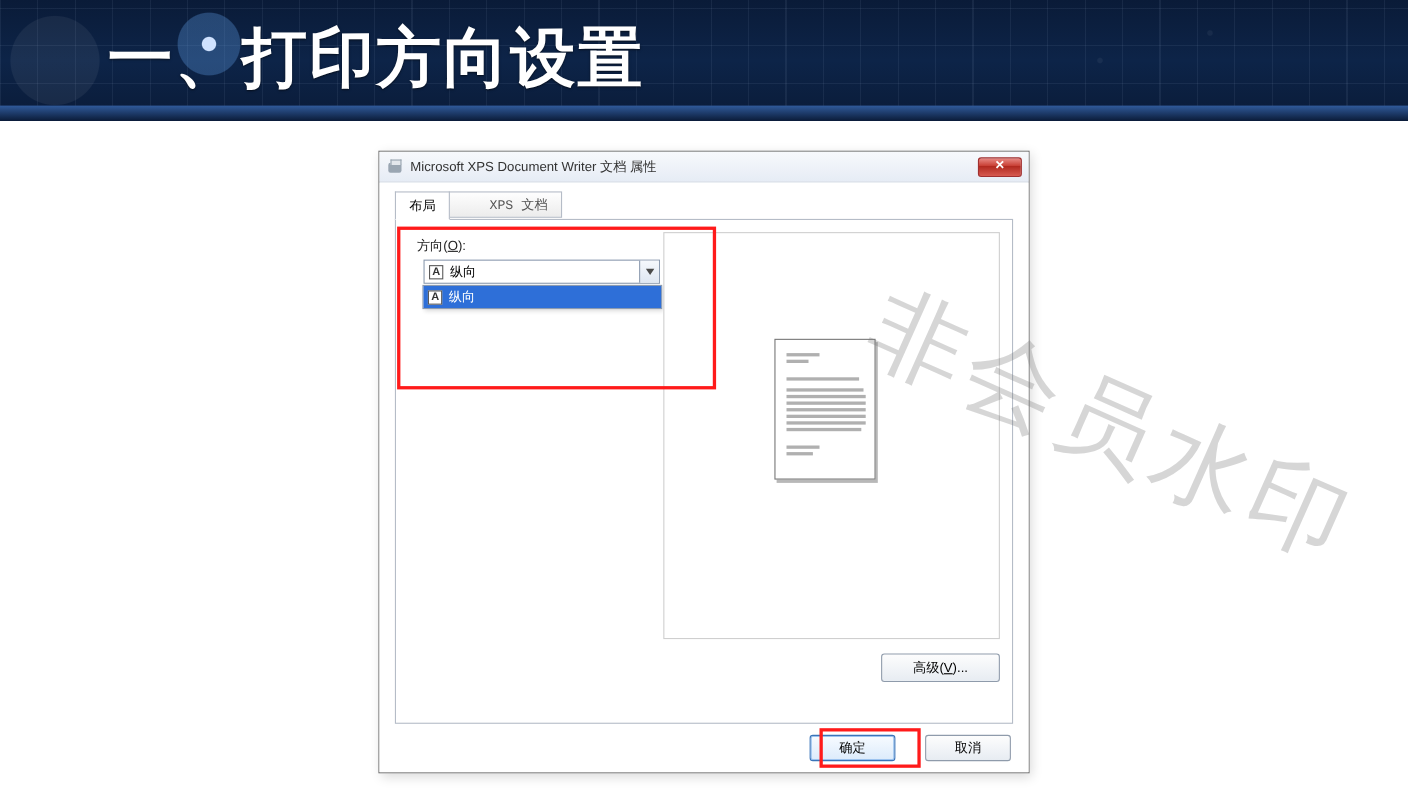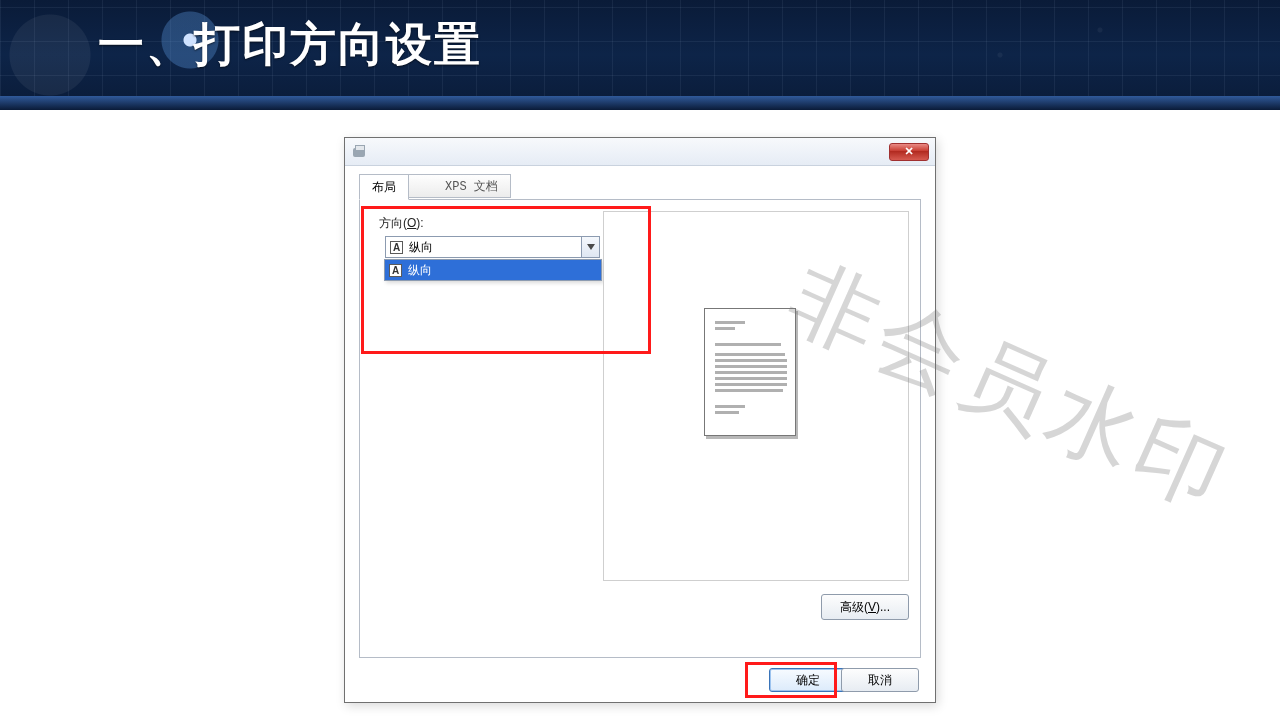--- a/index.html
+++ b/index.html
@@ -34,21 +34,21 @@
   }
   .slide-header::after {
     content:"";
     position:absolute; left:0; right:0; bottom:0; height:14px;
     background: linear-gradient(#305a9a, #0a1b38);
   }
   .slide-title-text {
     position: absolute;
     left: 98px; top: 14px;
     color: #fff;
-    font-size: 46px;
+    font-size: 59px;
     font-weight: 700;
     letter-spacing: 2px;
     text-shadow: 0 1px 2px rgba(0,0,0,.6);
   }
 
   
   .dialog {
     position: absolute;
     left: 344px;
     top: 137px;
@@ -236,21 +236,21 @@
   .pv-line {
     position:absolute;
     left:10px; height:3px;
     background:#b0b0b0;
   }
 
   
   .advanced-btn {
     position:absolute;
     right: 12px; top: 395px;
-    width: 88px; height: 26px;
+    width: 108px; height: 26px;
     border:1px solid #8f9bab;
     border-radius:3px;
     background:linear-gradient(#fdfdfd,#e7ecf2);
     font-size:12px;
     display:flex; align-items:center; justify-content:center;
     cursor:pointer;
   }
   .underline-key { text-decoration: underline; }
 
   
@@ -261,21 +261,21 @@
     background:linear-gradient(#fdfdfd,#e7ecf2);
     font-size:12px;
     display:flex; align-items:center; justify-content:center;
     cursor:pointer;
   }
   .btn.default {
     border:1px solid #3a74b9;
     box-shadow: inset 0 0 0 1px #9cc3ef;
     background:linear-gradient(#f7fbff,#dcebfb);
   }
-  .ok-btn { position:absolute; right: 88px; bottom: 10px; }
+  .ok-btn { position:absolute; right: 121px; bottom: 10px; }
   .cancel-btn { position:absolute; right: 16px; bottom: 10px; }
 
   .redbox2 {
     position:absolute;
     right: 98px; bottom: 4px;
     width: 92px; height: 36px;
     border: 3px solid #ff1a1a;
     z-index: 40;
     pointer-events:none;
   }
@@ -298,20 +298,21 @@
 <body>
 
 <div class="slide-header">
   <div class="slide-title-text">一、打印方向设置</div>
 </div>
 
 <div class="dialog">
 
   <div class="titlebar">
     <span class="printer-icon"></span>
+    <span>Microsoft XPS Document Writer 文档 属性</span>
     <span class="titlebar-spacer"></span>
     <div class="close-btn">
       <span class="close-x">✕</span>
     </div>
   </div>
 
   <div class="dialog-body">
 
     <div class="tabs">
       <div class="tab active">

